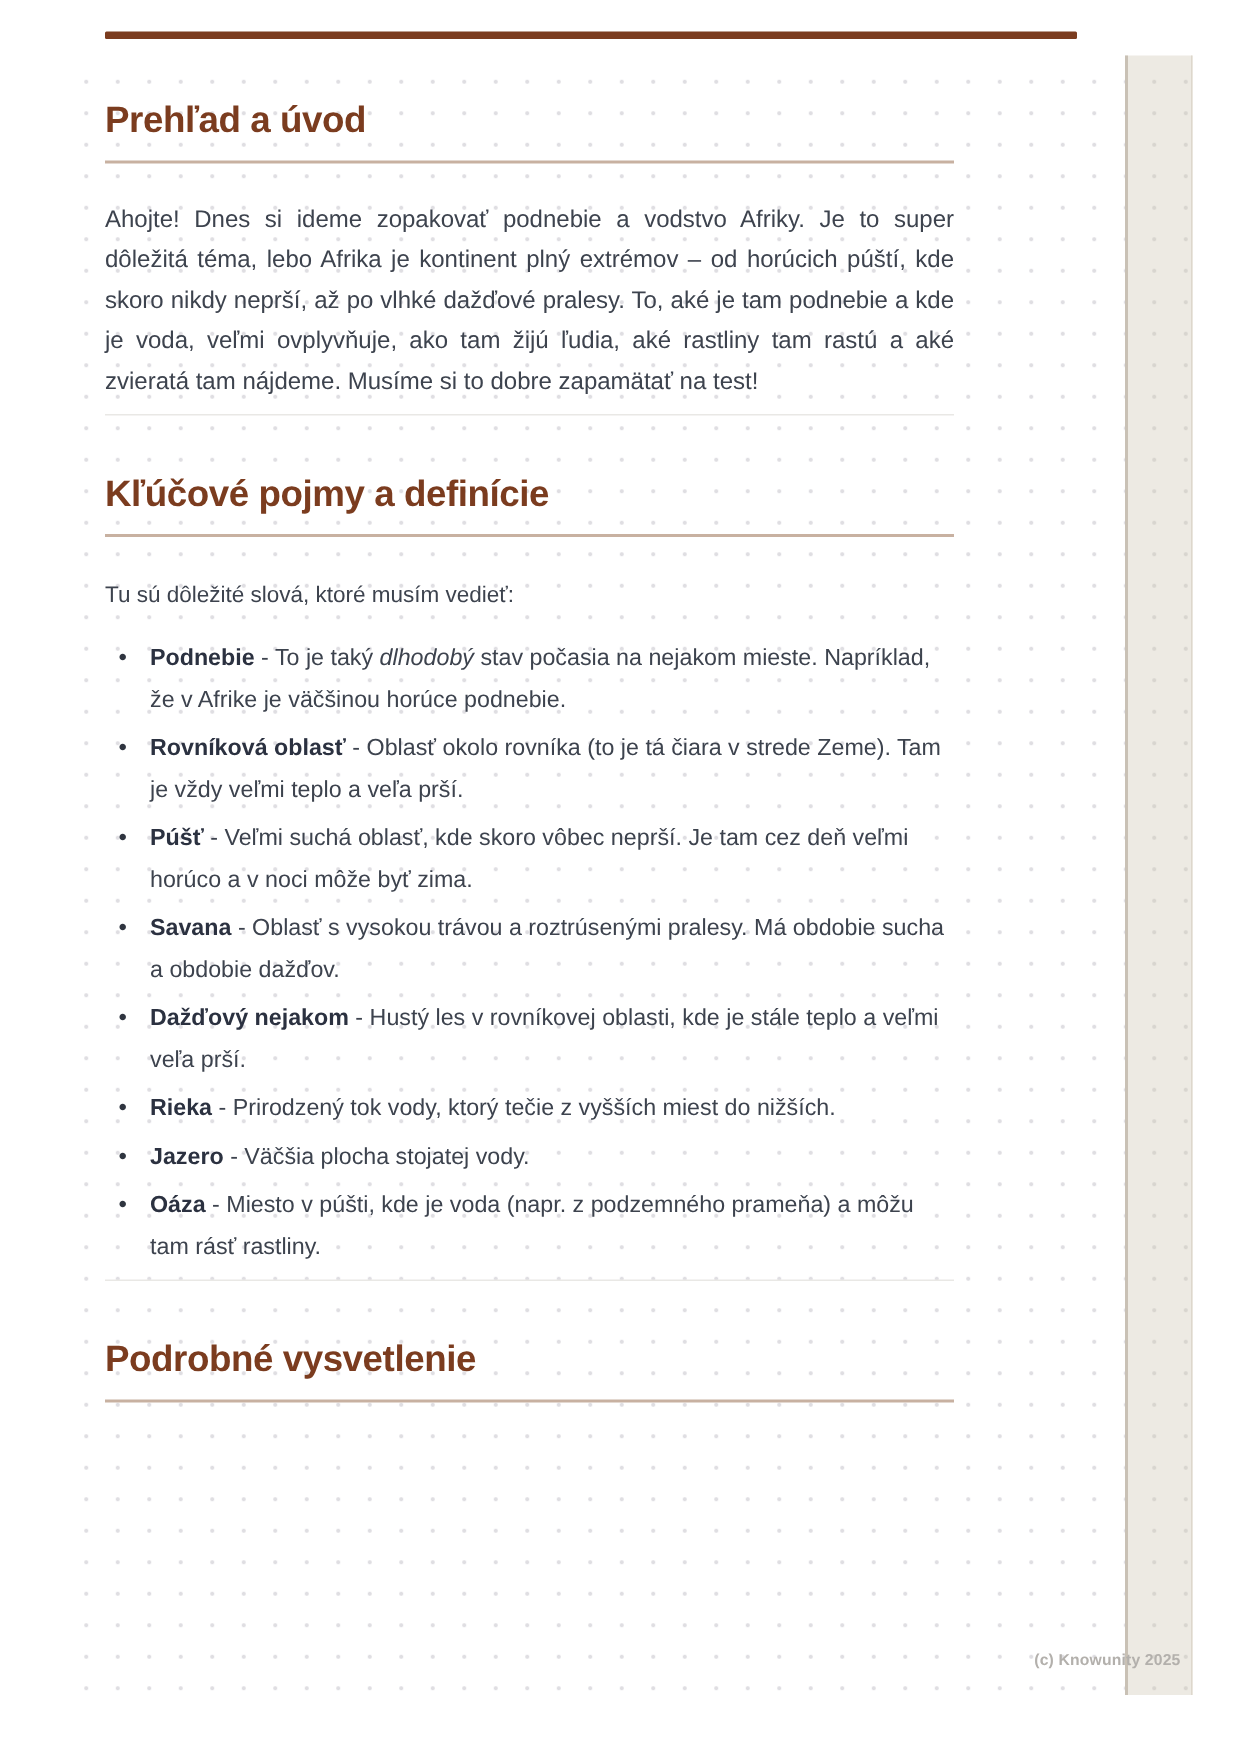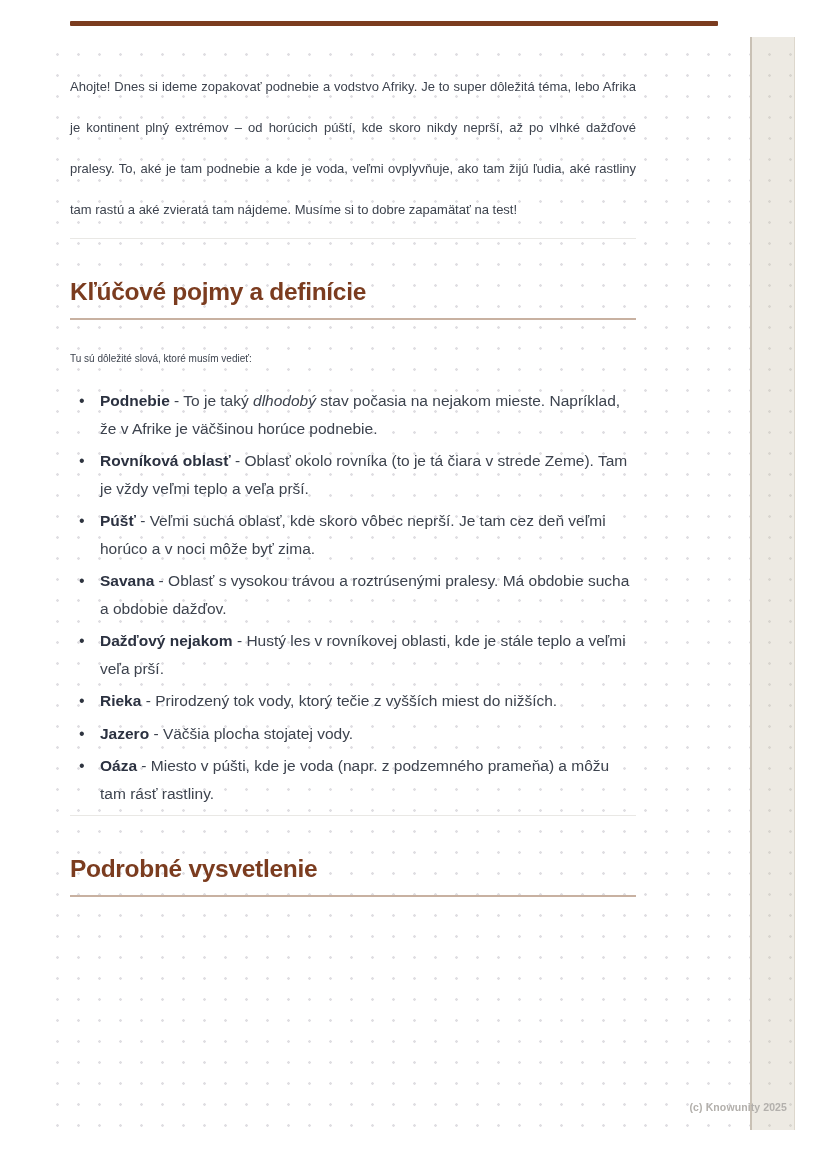--- a/index.html
+++ b/index.html
@@ -45,30 +45,30 @@
     width:648px;height:5px;background:var(--brown);
     margin-top:21px;border-radius:1px;
   }
   .section-heading{
     margin:0;font-size:24.5px;line-height:29px;font-weight:800;
     letter-spacing:-0.3px;color:var(--brown);
     padding-bottom:12px;border-bottom:2px solid var(--tan);
   }
   .sec-overview{margin-top:40px;}
   .body-par{
-    margin:24px 0 0 0;font-size:13px;line-height:41px;
+    margin:24px 0 0 0;font-size:16px;line-height:27px;
     color:var(--body);text-align:justify;
   }
   .divider{
     border:none;border-top:1px solid var(--divider);
     margin:8px 0 0 0;width:566px;
   }
   .sec-terms{margin-top:38px;}
   .terms-intro{
-    margin:24px 0 0 0;font-size:10px;line-height:29px;color:var(--body);
+    margin:24px 0 0 0;font-size:15px;line-height:29px;color:var(--body);
   }
   ul.terms-list{
     list-style:none;margin:14px 0 0 0;padding:0;
   }
   ul.terms-list li{
     position:relative;padding-left:30px;margin-bottom:5px;
     font-size:15.5px;line-height:27.5px;color:var(--body);
   }
   ul.terms-list li::before{
     content:"\2022";position:absolute;left:9px;top:0;
@@ -86,20 +86,21 @@
 <body>
 
 <div class="dot-grid"></div>
 <div class="margin-strip"></div>
 
 <div class="content">
 
   <div class="title-rule"></div>
 
   <section class="sec-overview">
+    <h2 class="section-heading">Prehľad a úvod</h2>
     <p class="body-par">Ahojte! Dnes si ideme zopakovať podnebie a vodstvo Afriky. Je to super dôležitá téma, lebo Afrika je kontinent plný extrémov – od horúcich púští, kde skoro nikdy neprší, až po vlhké dažďové pralesy. To, aké je tam podnebie a kde je voda, veľmi ovplyvňuje, ako tam žijú ľudia, aké rastliny tam rastú a aké zvieratá tam nájdeme. Musíme si to dobre zapamätať na test!</p>
   </section>
 
   <hr class="divider">
 
   <section class="sec-terms">
     <h2 class="section-heading">Kľúčové pojmy a definície</h2>
     <p class="terms-intro">Tu sú dôležité slová, ktoré musím vedieť:</p>
     <ul class="terms-list" id="terms-list">
   <li>

